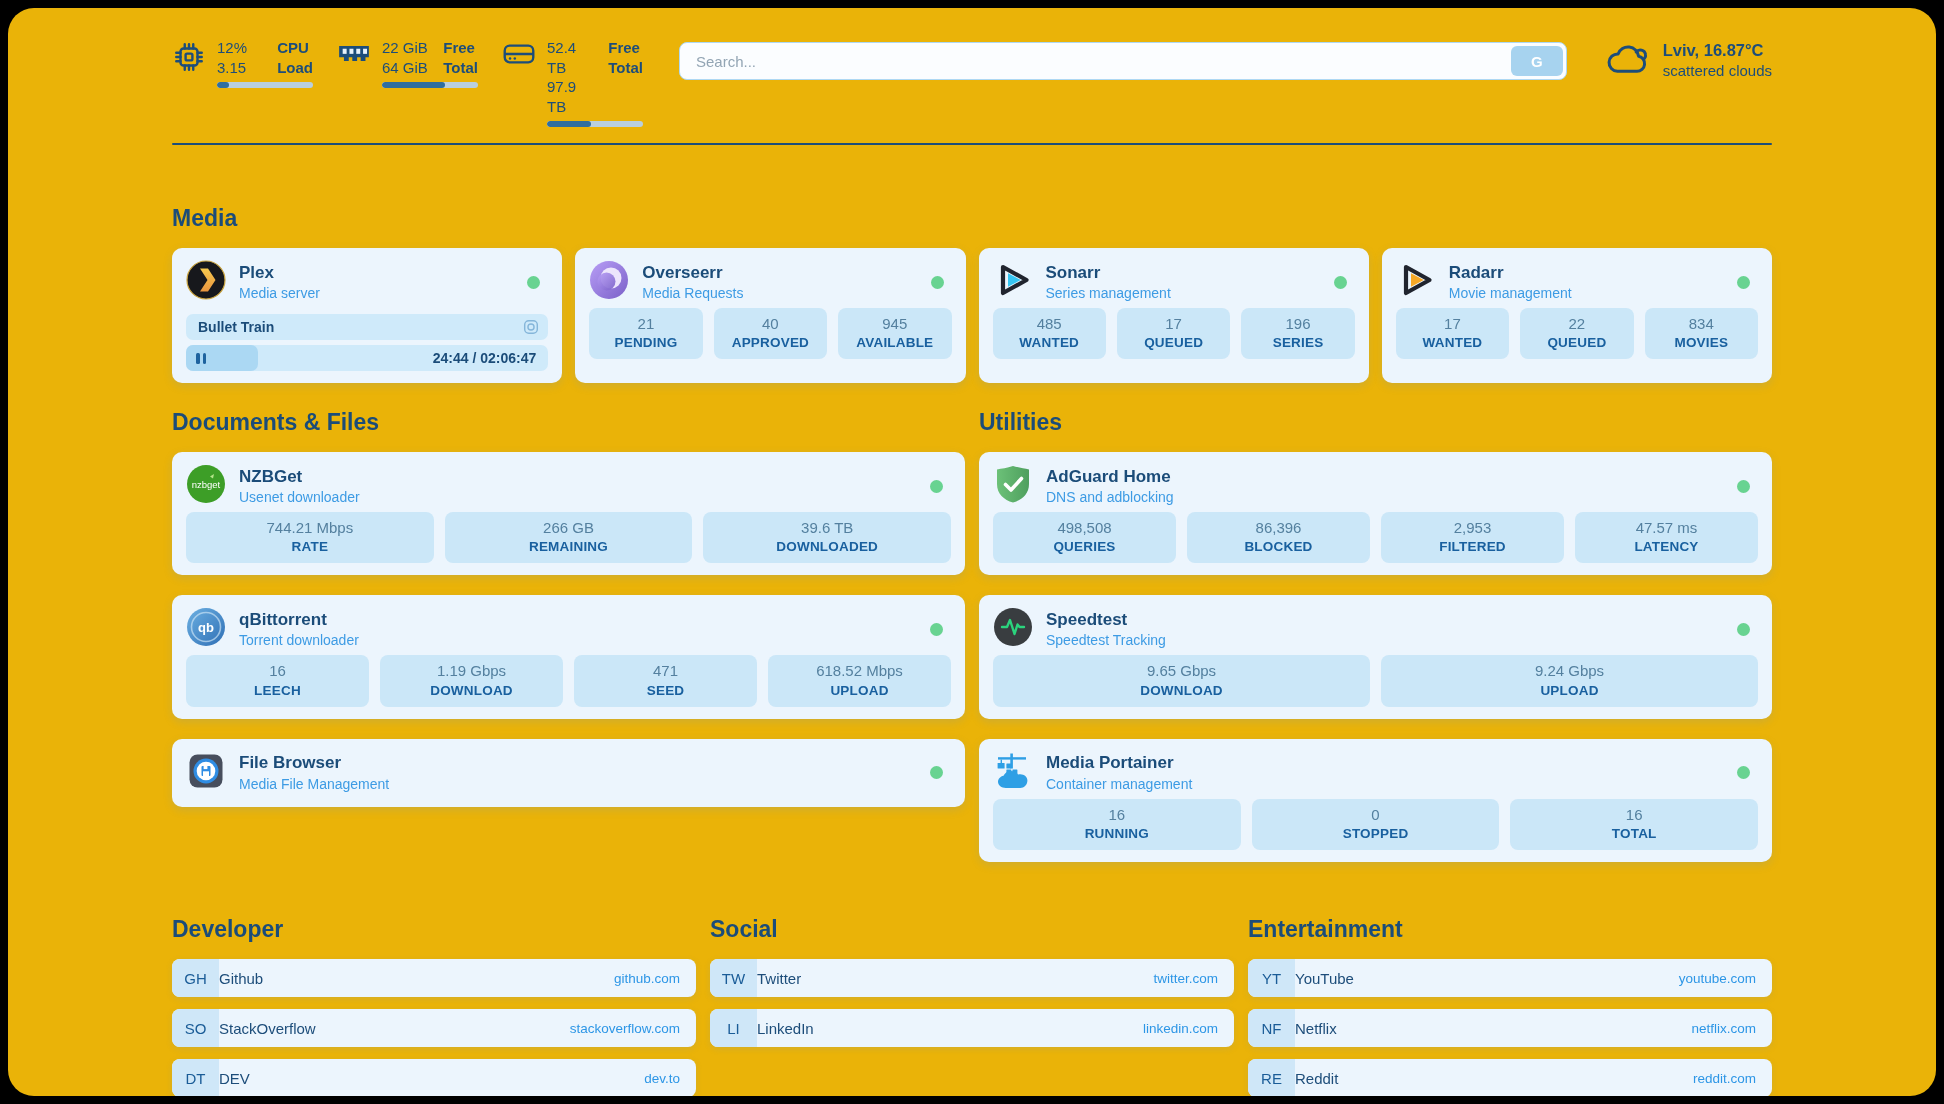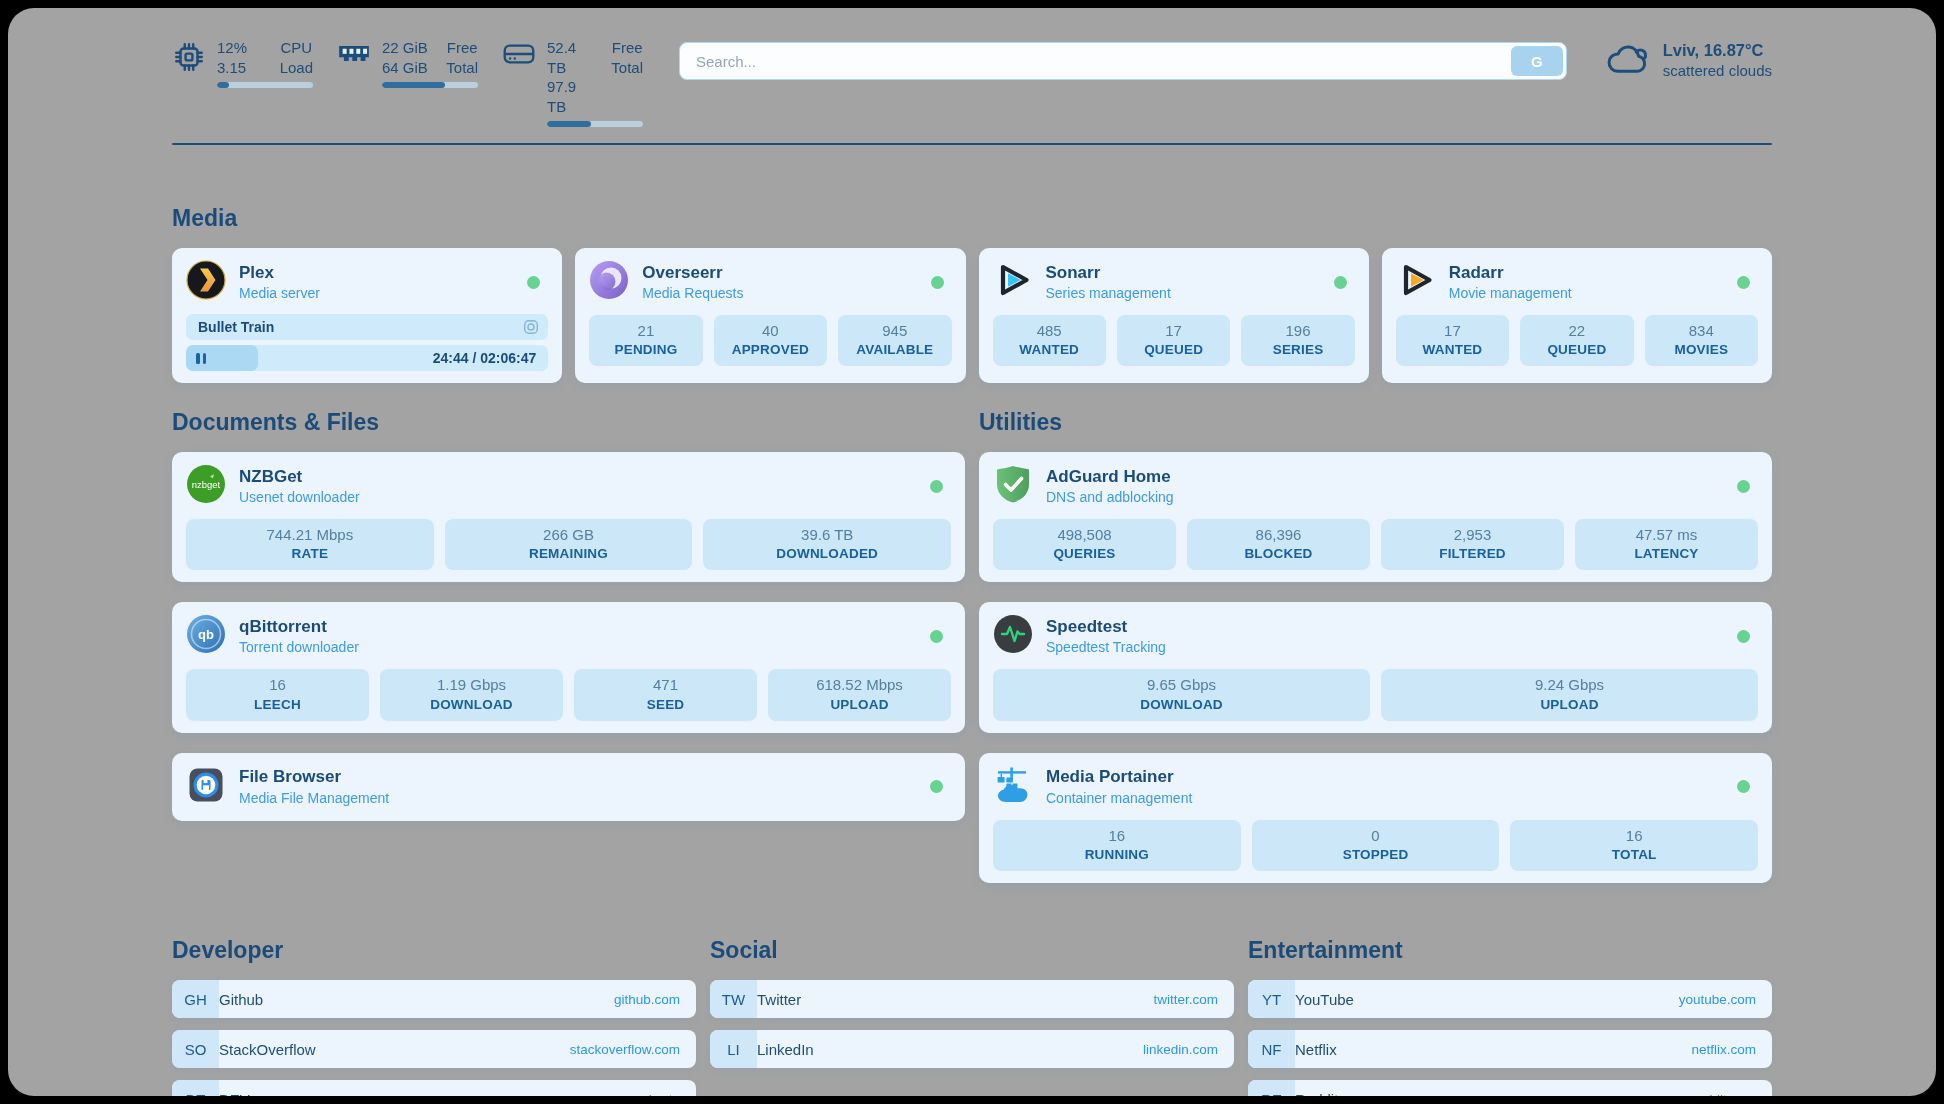--- a/index.html
+++ b/index.html
@@ -1,31 +1,31 @@
 <!DOCTYPE html>
 <html><head>
 <meta charset="utf-8">
 <style>
   * { margin:0; padding:0; box-sizing:border-box; }
   html,body { width:1944px; height:1104px; background:#000; overflow:hidden;
     font-family:"Liberation Sans", sans-serif; }
-  .page { position:absolute; inset:8px; background:#a3a3a3; border-radius:26px;
+  .page { position:absolute; inset:8px; background:#eab308; border-radius:26px;
     padding:0 164px; overflow:hidden; }
 
   
   .topbar { display:flex; align-items:flex-start; margin-top:30px; }
   .resources { display:flex; gap:24px; }
   .res { display:flex; gap:11px; align-items:flex-start; }
   .res-icon { flex:0 0 auto; margin-top:2px; }
   .res-body { display:flex; flex-direction:column; }
   .res-cols { display:flex; justify-content:space-between; width:96px; gap:14px; }
   .res-col { display:flex; flex-direction:column; line-height:1.3; font-size:15px;
     font-weight:500; color:#1d4d7a; }
   .res-vals { align-items:flex-start; }
-  .res-labels { align-items:center; }
+  .res-labels { align-items:flex-start;font-weight:bold; }
   .res-track { margin-top:5px; height:6px; width:96px; background:#b9cfdf; border-radius:3px; overflow:hidden; }
   .res-fill { height:100%; background:#306e9e; border-radius:3px; }
 
   .searchwrap { flex:1; display:flex; margin:4px 38px 0 36px; height:38px;
     background:#fbfdff; border:1.5px solid #aed8f3; border-radius:8px; overflow:hidden; }
   .search { flex:1; border:none; outline:none; background:transparent; padding:0 16px;
     font-size:15px; color:#1d4d7a; font-family:"Liberation Sans",sans-serif; }
   .search::placeholder { color:#93a5b4; }
   .search-btn { width:52px; border:none; background:#a7d3ef; color:#fff; font-size:15px;
     font-weight:700; cursor:pointer; border-radius:6px; margin:3px; font-family:"Liberation Sans",sans-serif; }
@@ -51,21 +51,21 @@
   
   .card { background:#ecf5fd; border-radius:10px; padding:12px 14px;
     box-shadow:0 3px 8px rgba(110,150,190,.22); cursor:pointer; }
   .svc-head { display:flex; align-items:center; gap:13px; }
   .svc-meta { line-height:1.32; }
   .svc-name { font-size:17px; font-weight:600; color:#1b4c79; }
   .svc-desc { font-size:14px; color:#3d9be4; }
   .status-dot { width:13px; height:13px; border-radius:50%; background:#68d391;
     margin-left:auto; margin-right:8px; }
 
-  .stats { display:flex; gap:11px; margin-top:11px; }
+  .stats { display:flex; gap:11px; margin-top:4px; }
   .stat { flex:1; background:#cbe7f8; border-radius:8px; padding:6px 4px 7px;
     text-align:center; line-height:1.35; }
   .stat-value { font-size:15px; color:#54809f; }
   .stat-label { font-size:13.5px; font-weight:700; color:#19609f; letter-spacing:.2px; }
 
   
   .player { margin-top:10px; display:flex; flex-direction:column; gap:5px; }
   .player-row { position:relative; height:26px; background:#cfeafa; border-radius:7px;
     display:flex; align-items:center; }
   .player-title { font-size:14px; font-weight:600; color:#1b4c79; padding-left:12px; }

